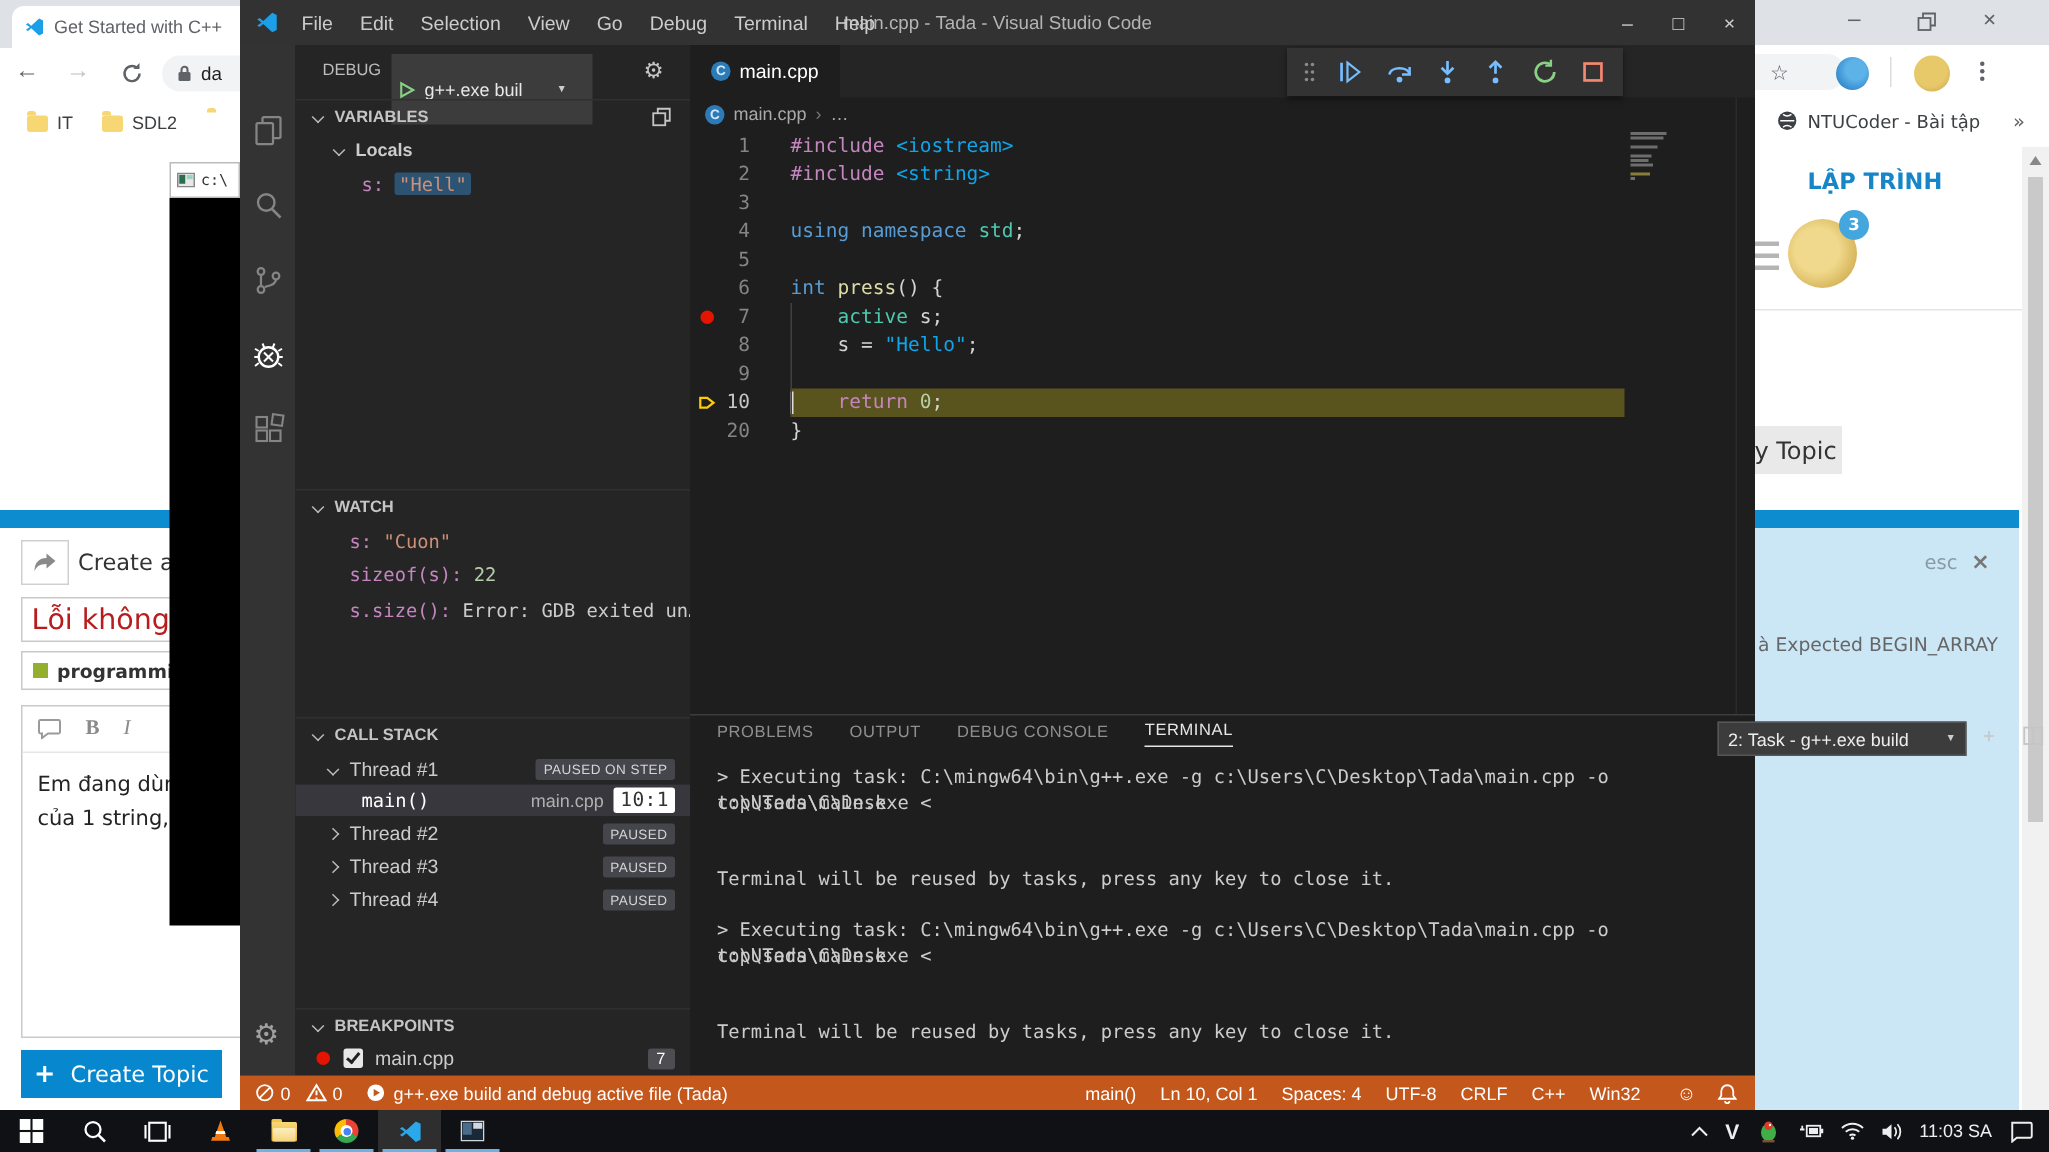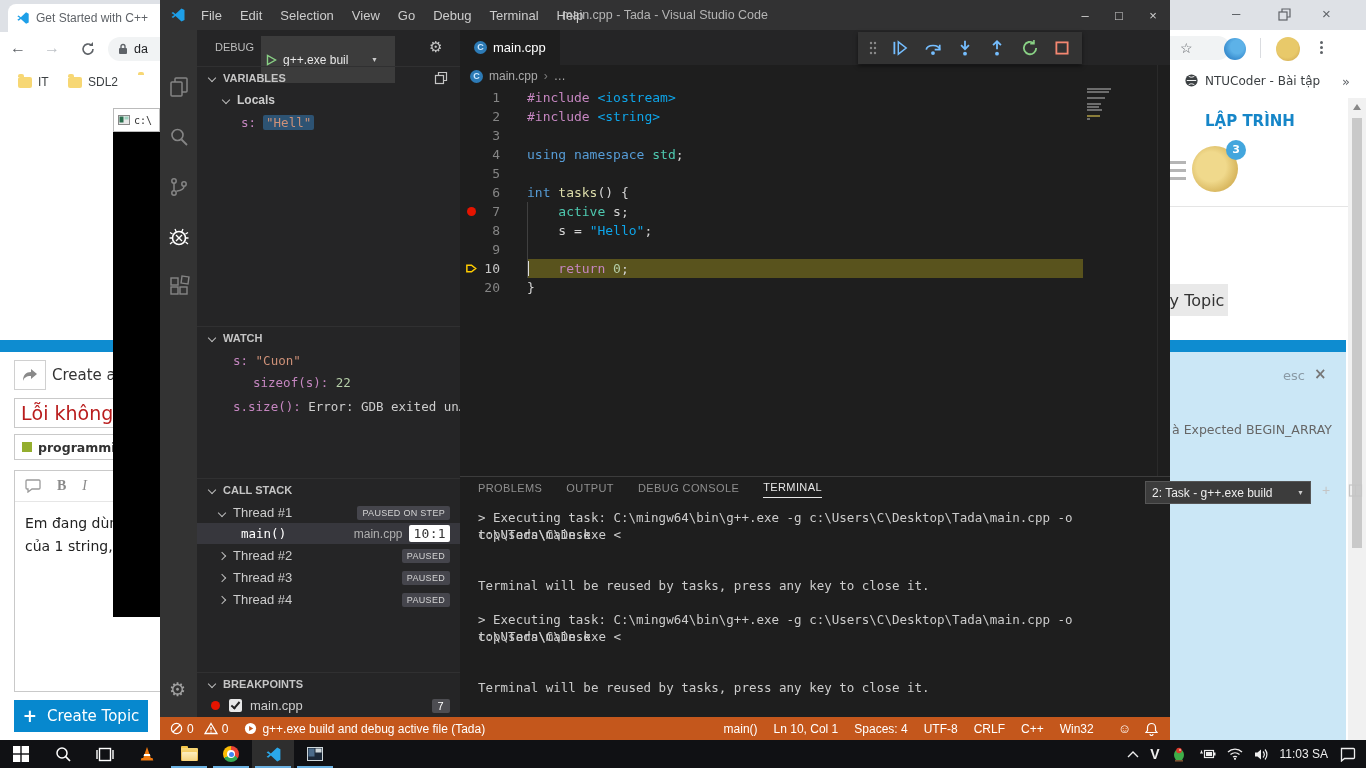--- a/index.html
+++ b/index.html
@@ -330,21 +330,21 @@
       <div class="sec-head" style="top:296px;">
         <span class="chev down" style="margin:0 8px 0 12px;"></span>
         <span>WATCH</span>
       </div>
       <div id="watch-list">
           <div class="abs mono" style="left: 0px; top: 320px; width: 100%; height: 20px; display: flex; align-items: center; font-size: 12.5px;">
             <span style="margin-left: 36px; color: rgb(197, 134, 192); white-space: pre;">s:</span>
             <span style="color: rgb(206, 145, 120); white-space: pre;"> "Cuon"</span>
           </div>
           <div class="abs mono" style="left: 0px; top: 342px; width: 100%; height: 20px; display: flex; align-items: center; font-size: 12.5px;">
-            <span style="margin-left: 56px; color: rgb(197, 134, 192); white-space: pre;">sizeof(s):</span>
+            <span style="margin-left: 36px; color: rgb(197, 134, 192); white-space: pre;">sizeof(s):</span>
             <span style="color: rgb(181, 206, 168); white-space: pre;"> 22</span>
           </div>
           <div class="abs mono" style="left: 0px; top: 364px; width: 100%; height: 20px; display: flex; align-items: flex-end; font-size: 12.5px;">
             <span style="margin-left: 36px; color: rgb(197, 134, 192); white-space: pre;">s.size():</span>
             <span style="color: rgb(204, 204, 204); white-space: pre;"> Error: GDB exited un…</span>
           </div>
         </div>
 
       <div class="sec-head" style="top:448px;">
         <span class="chev down" style="margin:0 8px 0 12px;"></span>
@@ -456,21 +456,21 @@
           <div class="code-line" style="top: 115px;">
             <span class="ln">4</span>
             <span class="ct"><span class="tk-blue">using</span><span class="tk-def"> </span><span class="tk-blue">namespace</span><span class="tk-def"> </span><span class="tk-teal">std</span><span class="tk-def">;</span></span>
           </div>
           <div class="code-line" style="top: 134px;">
             <span class="ln">5</span>
             <span class="ct"></span>
           </div>
           <div class="code-line" style="top: 153px;">
             <span class="ln">6</span>
-            <span class="ct"><span class="tk-blue">int</span><span class="tk-def"> </span><span class="tk-yel">tasks</span><span class="tk-def">() {</span></span>
+            <span class="ct"><span class="tk-blue">int</span><span class="tk-def"> </span><span class="tk-yel">press</span><span class="tk-def">() {</span></span>
           </div>
           <div class="code-line" style="top: 172px;">
             <div style="position: absolute; left: 7px; top: 5px; width: 9px; height: 9px; border-radius: 50%; background: rgb(229, 20, 0);"></div>
             <span class="ln">7</span>
             <span class="ct"><span class="tk-def">    </span><span class="tk-teal">active</span><span class="tk-def"> s;</span></span>
           </div>
           <div class="code-line" style="top: 191px;">
             <span class="ln">8</span>
             <span class="ct"><span class="tk-def">    s = </span><span class="tk-str">"Hello"</span><span class="tk-def">;</span></span>
           </div>

